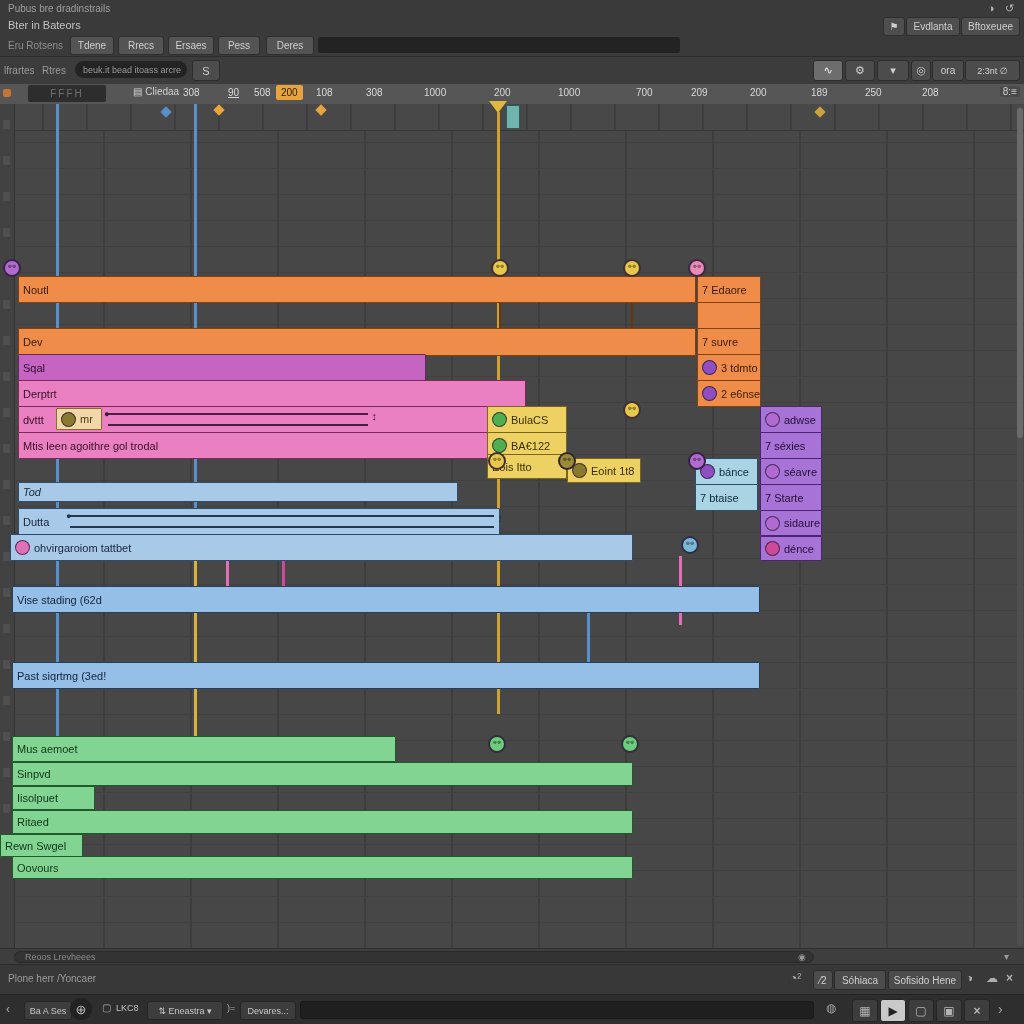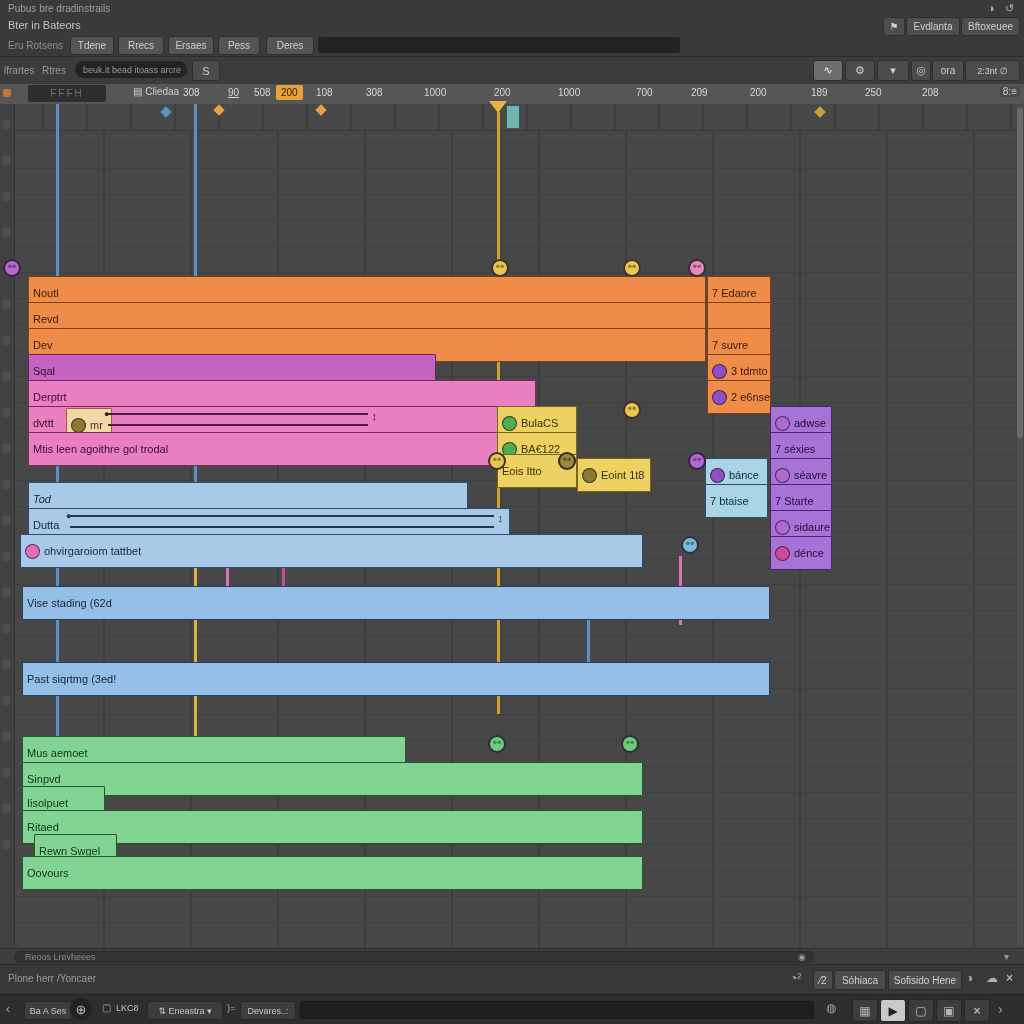--- a/index.html
+++ b/index.html
@@ -39,21 +39,21 @@
       repeating-linear-gradient(0deg,transparent 0px,transparent 25px,#404040 25px,#404040 26px),
       repeating-linear-gradient(90deg,transparent 0px,transparent 85px,#3d3d3d 85px,#3d3d3d 87px);
     background-position:0 0,18px 0;}
   #subruler{position:absolute;left:0;top:0;width:1024px;height:26px;
     background:repeating-linear-gradient(90deg,#484848 0 42px,#3e3e3e 42px 44px);border-bottom:1px solid #383838;}
   #chancol{position:absolute;left:0;top:0;width:14px;height:844px;background:#424242;border-right:1px solid #333;}
   .chantick{position:absolute;left:3px;width:7px;height:9px;background:#5b5b5b;opacity:.55;border-radius:1px;}
   #tealcell{position:absolute;background:#6fb5ad;border:1px solid #2f5a55;}
   .vline{position:absolute;}
   .strip{position:absolute;box-sizing:border-box;border:1px solid #333;font-size:11px;
-         display:flex;align-items:center;padding:16px 4px;white-space:nowrap;overflow:hidden;border-radius:1px;margin-left:10px;}
+         display:flex;align-items:center;padding:9px 4px;white-space:nowrap;overflow:hidden;border-radius:1px;}
   .strip .dot{width:13px;height:13px;border-radius:50%;margin-right:4px;flex:0 0 auto;border:1px solid rgba(30,15,40,.7);}
   .strip.orange{background:#ef8c4a;border-color:#83400f;color:#371b08;}
   .strip.magenta{background:#c664c2;border-color:#66265f;color:#2d0e2c;}
   .strip.pink{background:#ea80c2;border-color:#7c2a5c;color:#371028;}
   .strip.cream{background:#f2d8a8;border-color:#8a6a30;color:#4a3410;}
   .strip.yellow{background:#edd263;border-color:#7c641a;color:#3a2e08;}
   .strip.blue{background:#a9c9e9;border-color:#2c4c6e;color:#152538;}
   .strip.lightblue{background:#a8d4e4;border-color:#2c4c6e;color:#10283a;}
   .strip.purple{background:#a873d6;border-color:#4c2472;color:#200e35;}
   .strip.bigblue{background:#96bfe8;border-color:#223f5e;color:#122338;}
@@ -185,23 +185,20 @@
       <div class="vline" style="left: 226px; top: 454px; width: 3px; height: 30px; background: rgb(224, 112, 184);"></div>
       <div class="vline" style="left: 282px; top: 454px; width: 3px; height: 30px; background: rgb(204, 74, 154);"></div>
       <div class="vline" style="left: 497px; top: 8px; width: 3px; height: 602px; background: rgb(207, 160, 50);"></div>
       <div class="vline" style="left: 499px; top: 173px; width: 2px; height: 77px; background: rgb(106, 52, 16);"></div>
       <div class="vline" style="left: 631px; top: 173px; width: 2px; height: 77px; background: rgb(106, 52, 16);"></div>
       <div class="vline" style="left: 587px; top: 486px; width: 3px; height: 98px; background: rgb(91, 143, 200);"></div>
       <div class="vline" style="left: 679px; top: 452px; width: 3px; height: 69px; background: rgb(224, 112, 184);"></div>
       <div class="strip orange" style="left: 18px; top: 172px; width: 678px; height: 27px;">
         <span>Noutl</span>
       </div>
-      <div class="strip orange" style="left: 18px; top: 198px; width: 678px; height: 27px;">
-        <span>Revd</span>
-      </div>
       <div class="strip orange" style="left: 18px; top: 224px; width: 678px; height: 28px;">
         <span>Dev</span>
       </div>
       <div class="strip orange" style="left: 697px; top: 172px; width: 64px; height: 27px;">
         <span>7 Edaore</span>
       </div>
       <div class="strip orange" style="left: 697px; top: 198px; width: 64px; height: 27px;">
         <span></span>
       </div>
       <div class="strip orange" style="left: 697px; top: 224px; width: 64px; height: 27px;">
@@ -296,21 +293,21 @@
       </div>
       <div class="strip green" style="left: 12px; top: 658px; width: 621px; height: 24px;">
         <span>Sinpvd</span>
       </div>
       <div class="strip green" style="left: 12px; top: 682px; width: 83px; height: 24px;">
         <span>Iisolpuet</span>
       </div>
       <div class="strip green" style="left: 12px; top: 706px; width: 621px; height: 24px;">
         <span>Ritaed</span>
       </div>
-      <div class="strip green" style="left: 24px; top: 730px; width: 83px; height: 23px; text-align: right;">
+      <div class="strip green" style="left: 0; top: 730px; width: 83px; height: 23px; text-align: right;">
         <span>Rewn Swgel</span>
       </div>
       <div class="strip green" style="left: 12px; top: 752px; width: 621px; height: 23px;">
         <span>Oovours</span>
       </div>
       <div class="range " style="left: 108px; top: 309px; width: 260px;"></div>
       <div class="range blue" style="left: 70px; top: 411px; width: 424px;"></div>
       <div class="marker" style="left: 3px; top: 155px; background-color: rgb(176, 106, 208);"></div>
       <div class="marker" style="left: 491px; top: 155px; background-color: rgb(232, 200, 74);"></div>
       <div class="marker" style="left: 623px; top: 155px; background-color: rgb(232, 200, 74);"></div>

